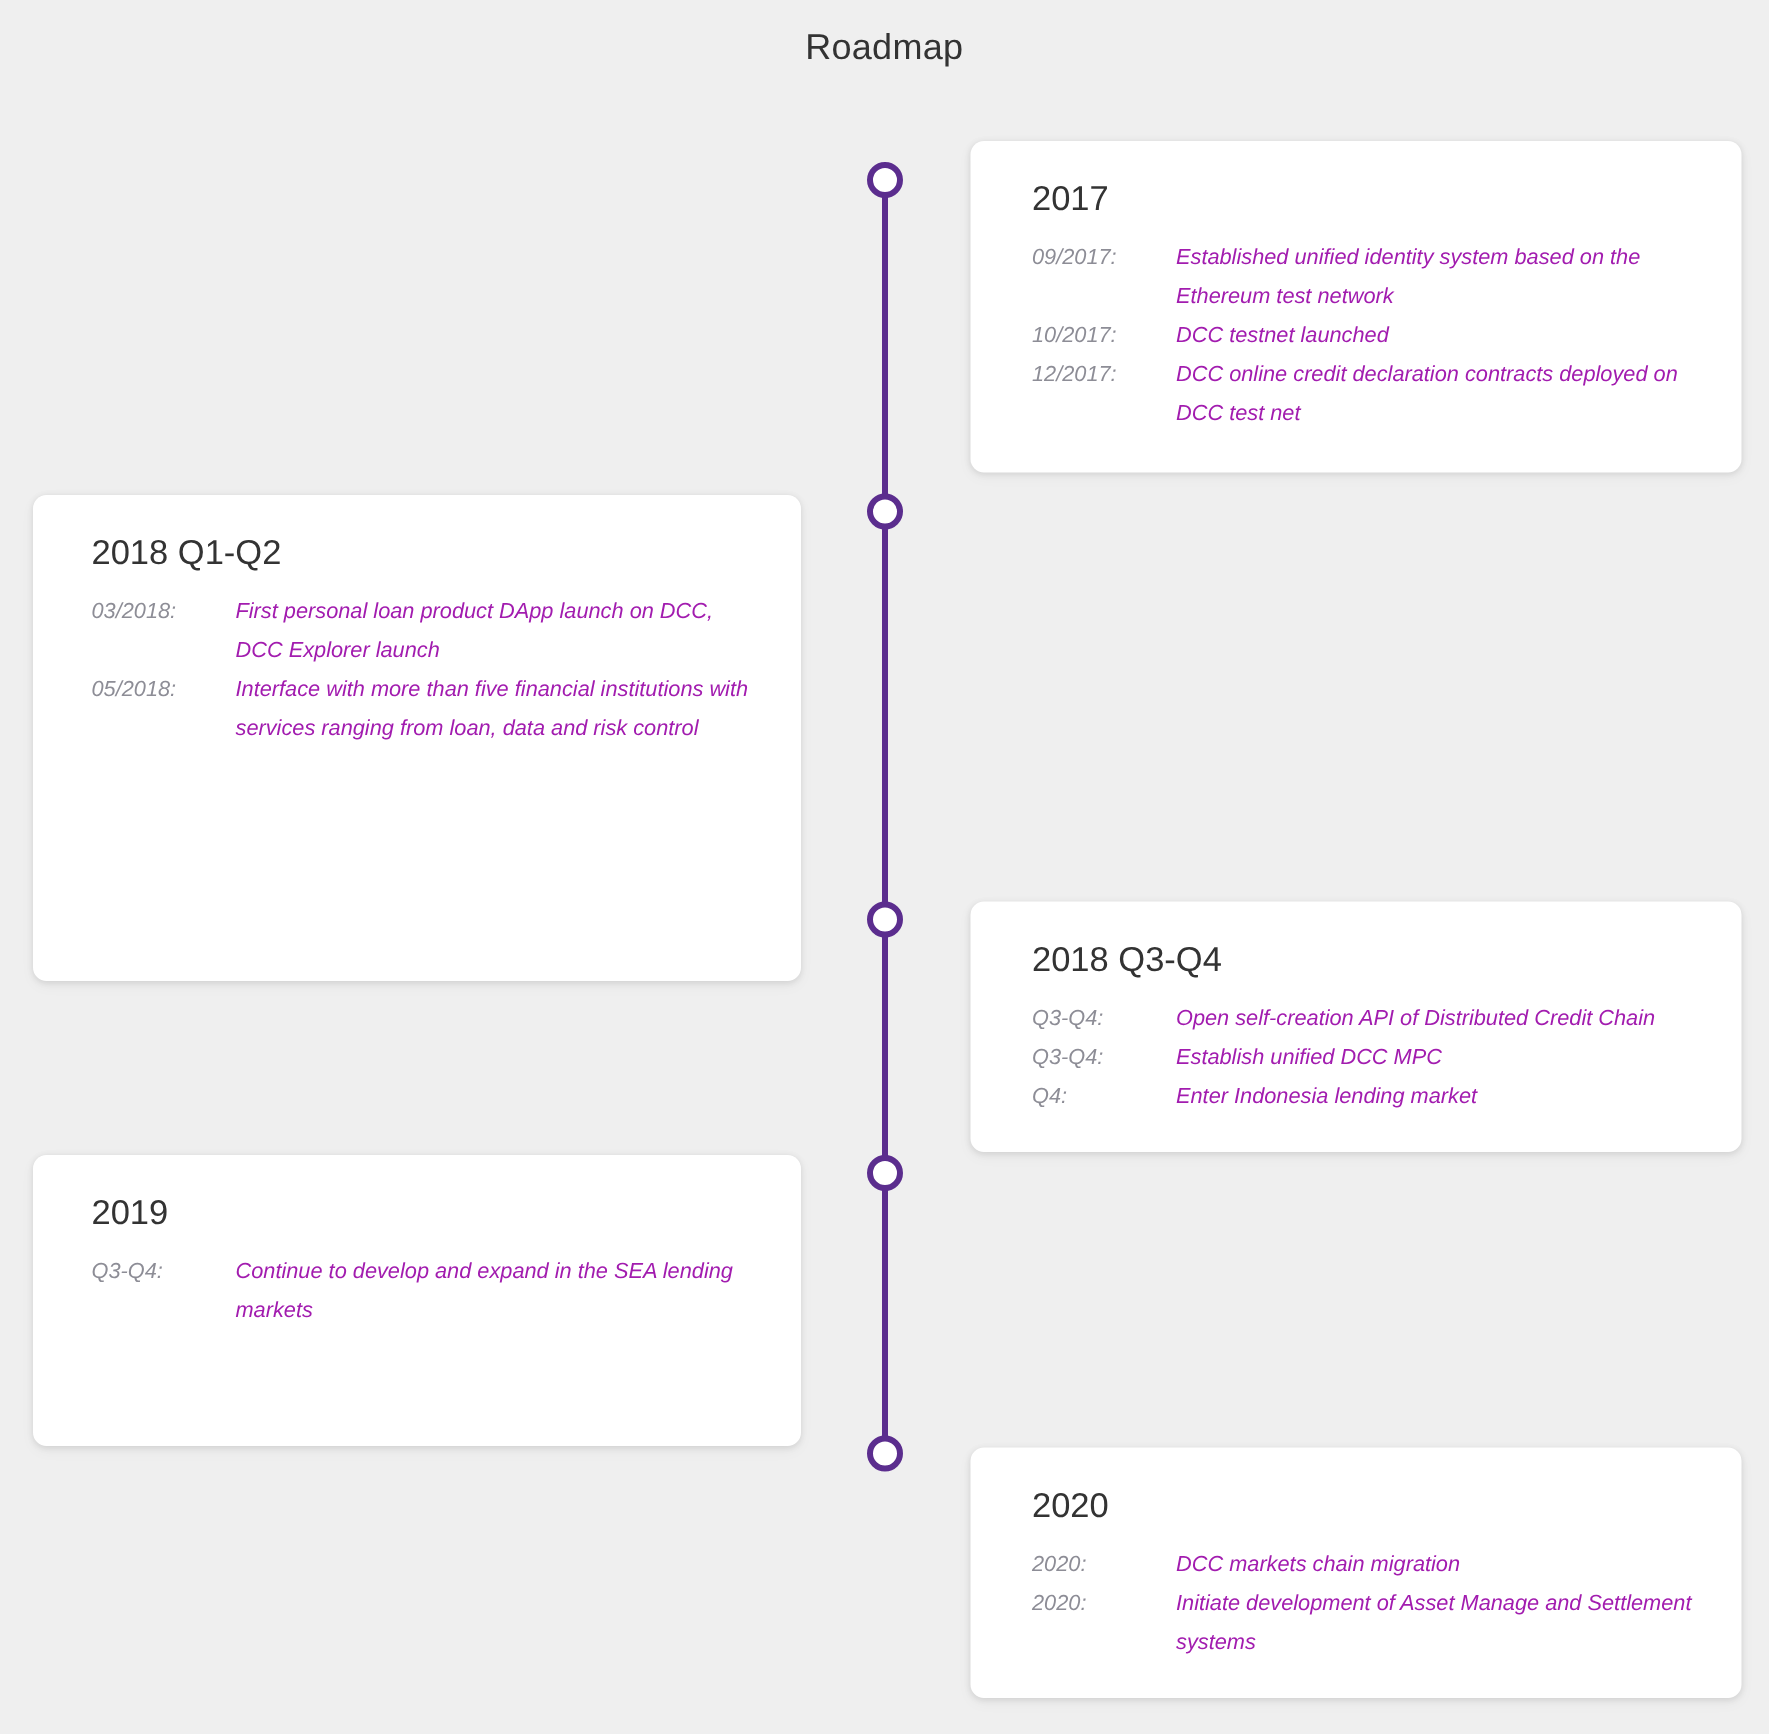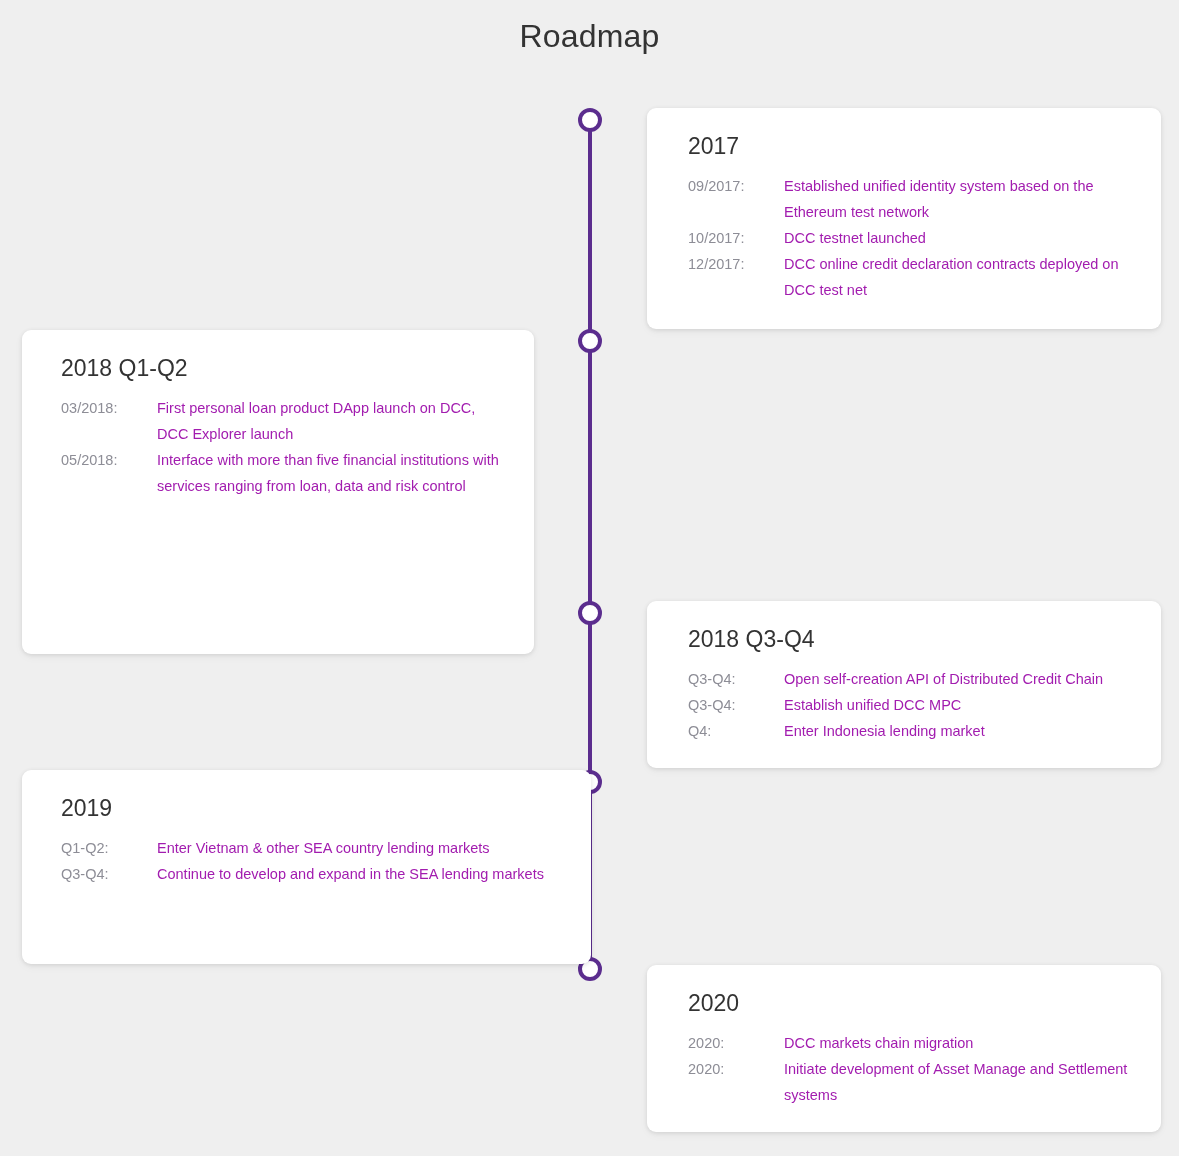--- a/index.html
+++ b/index.html
@@ -21,21 +21,21 @@
     background: #efefef;
   }
 
   
   #page-title {
     position: absolute;
     left: 0;
     top: 18px;
     width: 1179px;
     text-align: center;
-    font-size: 32px;
+    font-size: 24px;
     font-weight: 400;
     color: #333333;
     letter-spacing: 0.2px;
   }
 
   
   #timeline-axis {
     position: absolute;
     left: 588px;
     top: 120px;
@@ -73,20 +73,21 @@
 
   .entry-list {
     position: absolute;
     list-style: none;
   }
 
   .entry-row {
     display: flex;
     align-items: flex-start;
     margin-bottom: 0px;
+    font-style: italic;
   }
 
   .entry-date {
     flex: 0 0 auto;
     font-size: 14.5px;
     line-height: 26px;
     color: #8d8d96;
     white-space: nowrap;
   }
 
@@ -115,21 +116,21 @@
   <h1 id="page-title">Roadmap</h1>
 
   <div id="timeline-axis"></div>
 
   <div class="timeline-node" style="top:108px;"></div>
   <div class="timeline-node" style="top:329px;"></div>
   <div class="timeline-node" style="top:601px;"></div>
   <div class="timeline-node" style="top:770px;"></div>
   <div class="timeline-node" style="top:957px;"></div>
 
-  <section class="timeline-card card-right" style="left:647px; top:108px; width:514px; height:221px;">
+  <section class="timeline-card card-right" style="left:647px; top:94px; width:514px; height:221px;">
     <h2 class="card-heading">2017</h2>
     <ul class="entry-list">
       <li class="entry-row">
         <span class="entry-date">09/2017:</span>
         <span class="entry-text">Established unified identity system based on the Ethereum test network</span>
       </li>
       <li class="entry-row">
         <span class="entry-date">10/2017:</span>
         <span class="entry-text">DCC testnet launched</span>
       </li>
@@ -165,27 +166,23 @@
         <span class="entry-date">Q3-Q4:</span>
         <span class="entry-text">Establish unified DCC MPC</span>
       </li>
       <li class="entry-row">
         <span class="entry-date">Q4:</span>
         <span class="entry-text">Enter Indonesia lending market</span>
       </li>
     </ul>
   </section>
 
-  <section class="timeline-card card-left" style="left:22px; top:770px; width:569px; height:194px;">
+  <section class="timeline-card card-left" style="left:22px; top:770px; width:512px; height:194px;">
     <h2 class="card-heading">2019</h2>
     <ul class="entry-list">
-      <li class="entry-row">
-        <span class="entry-date">Q1-Q2:</span>
-        <span class="entry-text">Enter Vietnam &amp; other SEA country lending markets</span>
-      </li>
       <li class="entry-row">
         <span class="entry-date">Q3-Q4:</span>
         <span class="entry-text">Continue to develop and expand in the SEA lending markets</span>
       </li>
     </ul>
   </section>
 
   <section class="timeline-card card-right" style="left:647px; top:965px; width:514px; height:167px;">
     <h2 class="card-heading">2020</h2>
     <ul class="entry-list">

